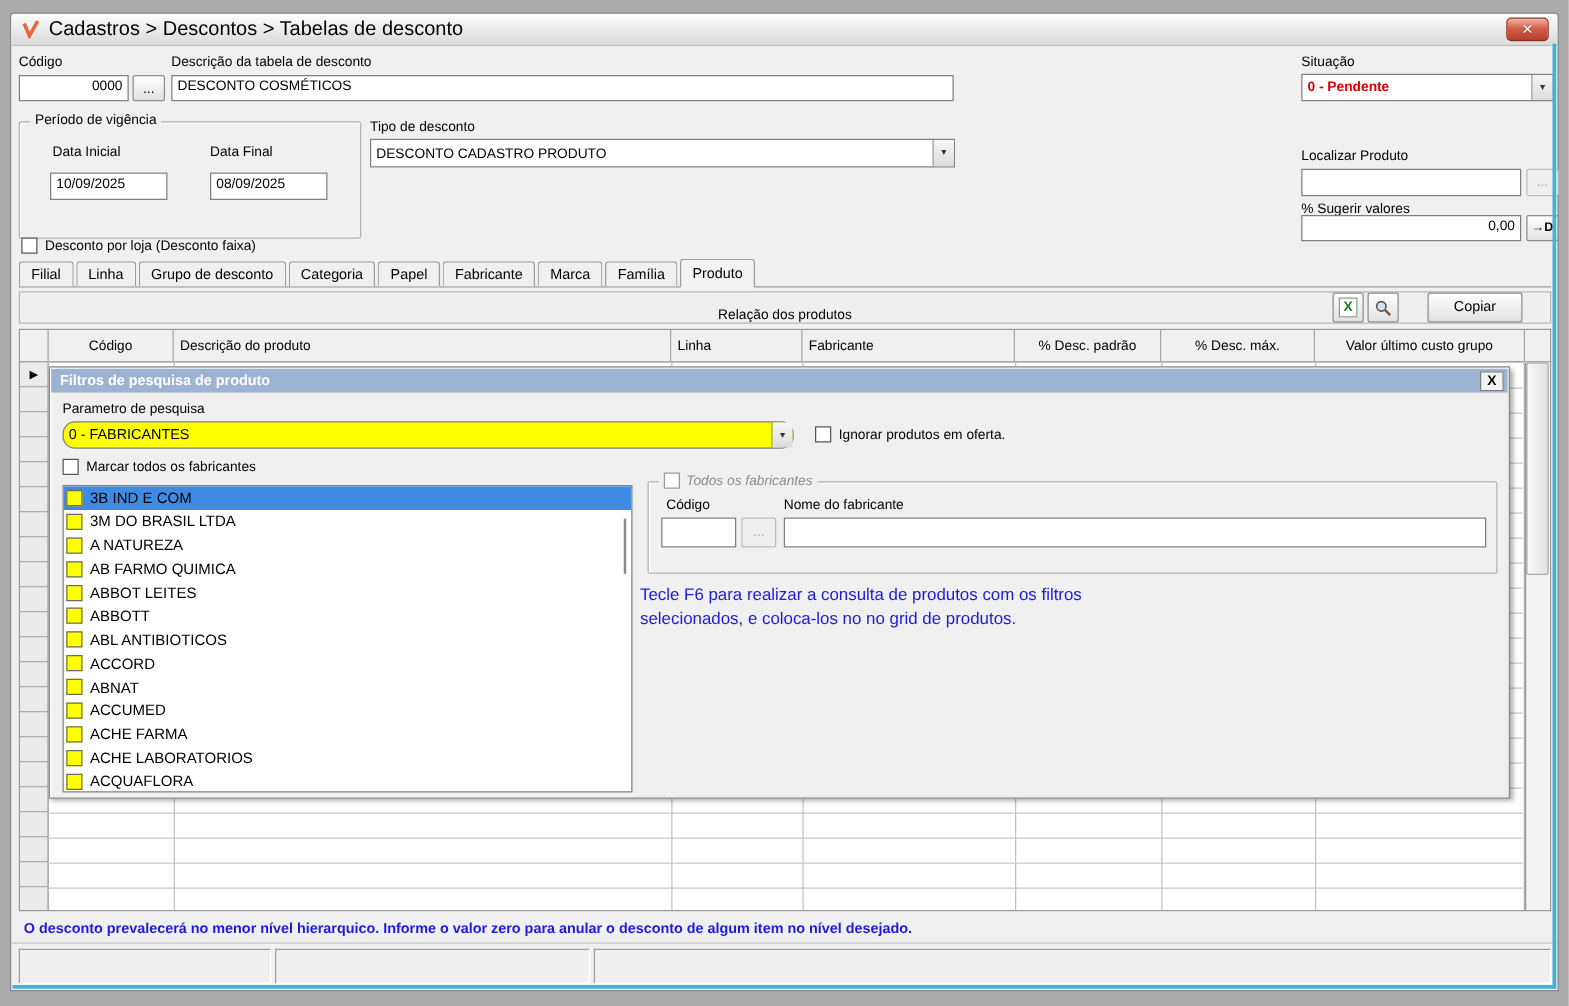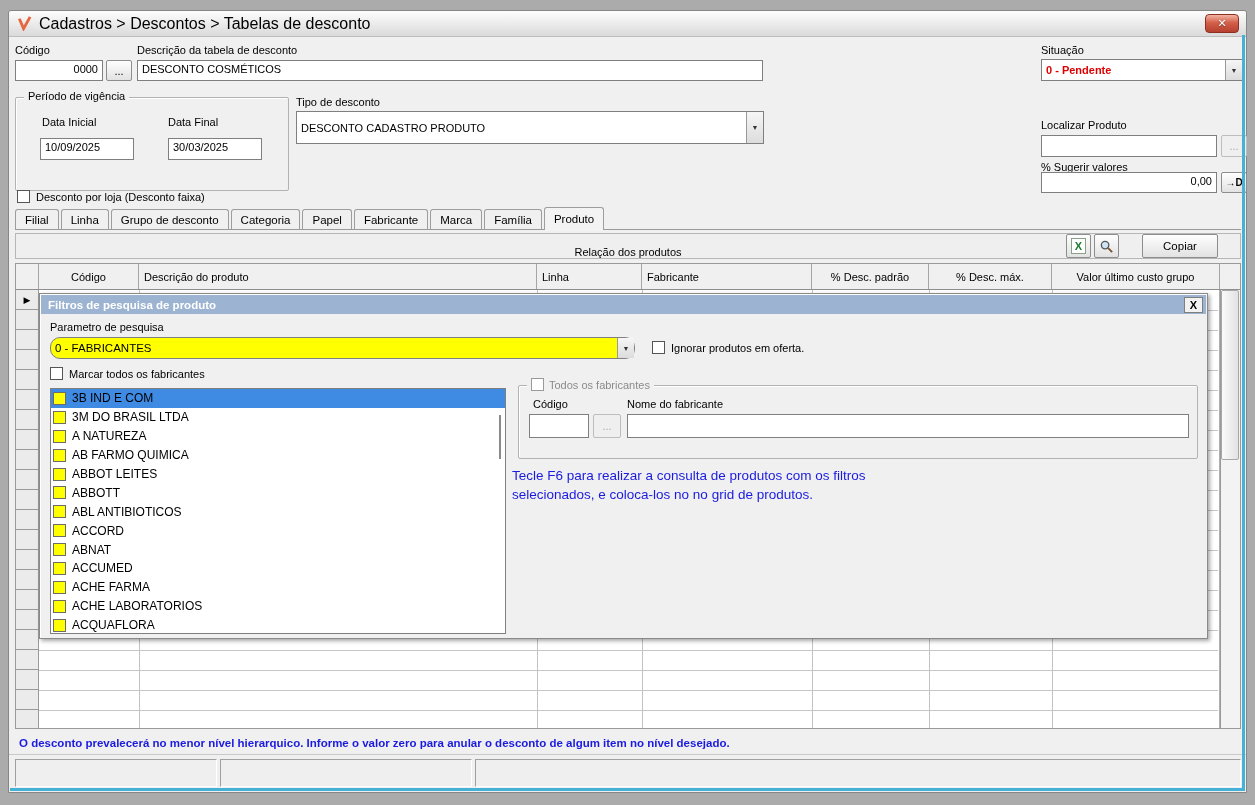--- a/index.html
+++ b/index.html
@@ -66,21 +66,21 @@
   }
   .cb.yellow { background:var(--accent-yellow,#ffff00); border-color:#6b6b6b; }
   .cb.disabled { border-color:#9a9a9a; }
   .cbrow { position:absolute; display:flex; align-items:center; gap:6px; cursor:pointer; }
 
   .groupbox { position:absolute; border:1px solid #b2b2b2; border-radius:2px; box-shadow:inset 1px 1px 0 #fff; }
   .groupbox .legend {
     position:absolute; top:-8px; left:8px; background:#f0f0f0; padding:0 4px;
     display:flex; align-items:center; gap:5px; white-space:nowrap;
   }
-  .gray { color:#8b8b8b; }
+  .gray { color:#8b8b8b;font-style:italic; }
 
   
   .tabbar {
     position:absolute; left:6px; top:196px; width:1226px; height:23px;
     border-bottom:1px solid #9a9a9a; display:flex; align-items:flex-end;
   }
   .tab {
     height:20px; padding:0 9px; margin-right:2px; display:flex; align-items:center;
     background:#f0f0f0; border:1px solid #9d9d9d; border-bottom:none;
     border-radius:3px 3px 0 0; cursor:pointer; font-size:11.5px; white-space:nowrap;
@@ -192,25 +192,25 @@
   <div class="combo" style="left:1032px;top:48px;width:202px;height:22px">
     <span class="val red">0 - Pendente</span>
     <span class="arrow">▼</span>
   </div>
 
   <div class="groupbox" style="left:6px;top:86px;width:274px;height:94px">
     <span class="legend">Período de vigência</span>
     <span class="lbl" style="left:26px;top:18px">Data Inicial</span>
     <span class="lbl" style="left:152px;top:18px">Data Final</span>
     <div class="field" style="left:24px;top:40px;width:94px;height:22px">10/09/2025</div>
-    <div class="field" style="left:152px;top:40px;width:94px;height:22px">30/03/2025</div>
+    <div class="field" style="left:152px;top:40px;width:94px;height:22px">08/09/2025</div>
   </div>
 
   <span class="lbl" style="left:287px;top:85px">Tipo de desconto</span>
-  <div class="combo" style="left:287px;top:100px;width:468px;height:33px">
+  <div class="combo" style="left:287px;top:100px;width:468px;height:23px">
     <span class="val">DESCONTO CADASTRO PRODUTO</span>
     <span class="arrow">▼</span>
   </div>
 
   <span class="lbl" style="left:1032px;top:108px">Localizar Produto</span>
   <div class="field" style="left:1032px;top:124px;width:176px;height:22px"></div>
   <div class="btn disabled" style="left:1212px;top:124px;width:26px;height:22px">...</div>
 
   <span class="lbl" style="left:1032px;top:150px">% Sugerir valores</span>
   <div class="field right" style="left:1032px;top:161px;width:176px;height:21px">0,00</div>

